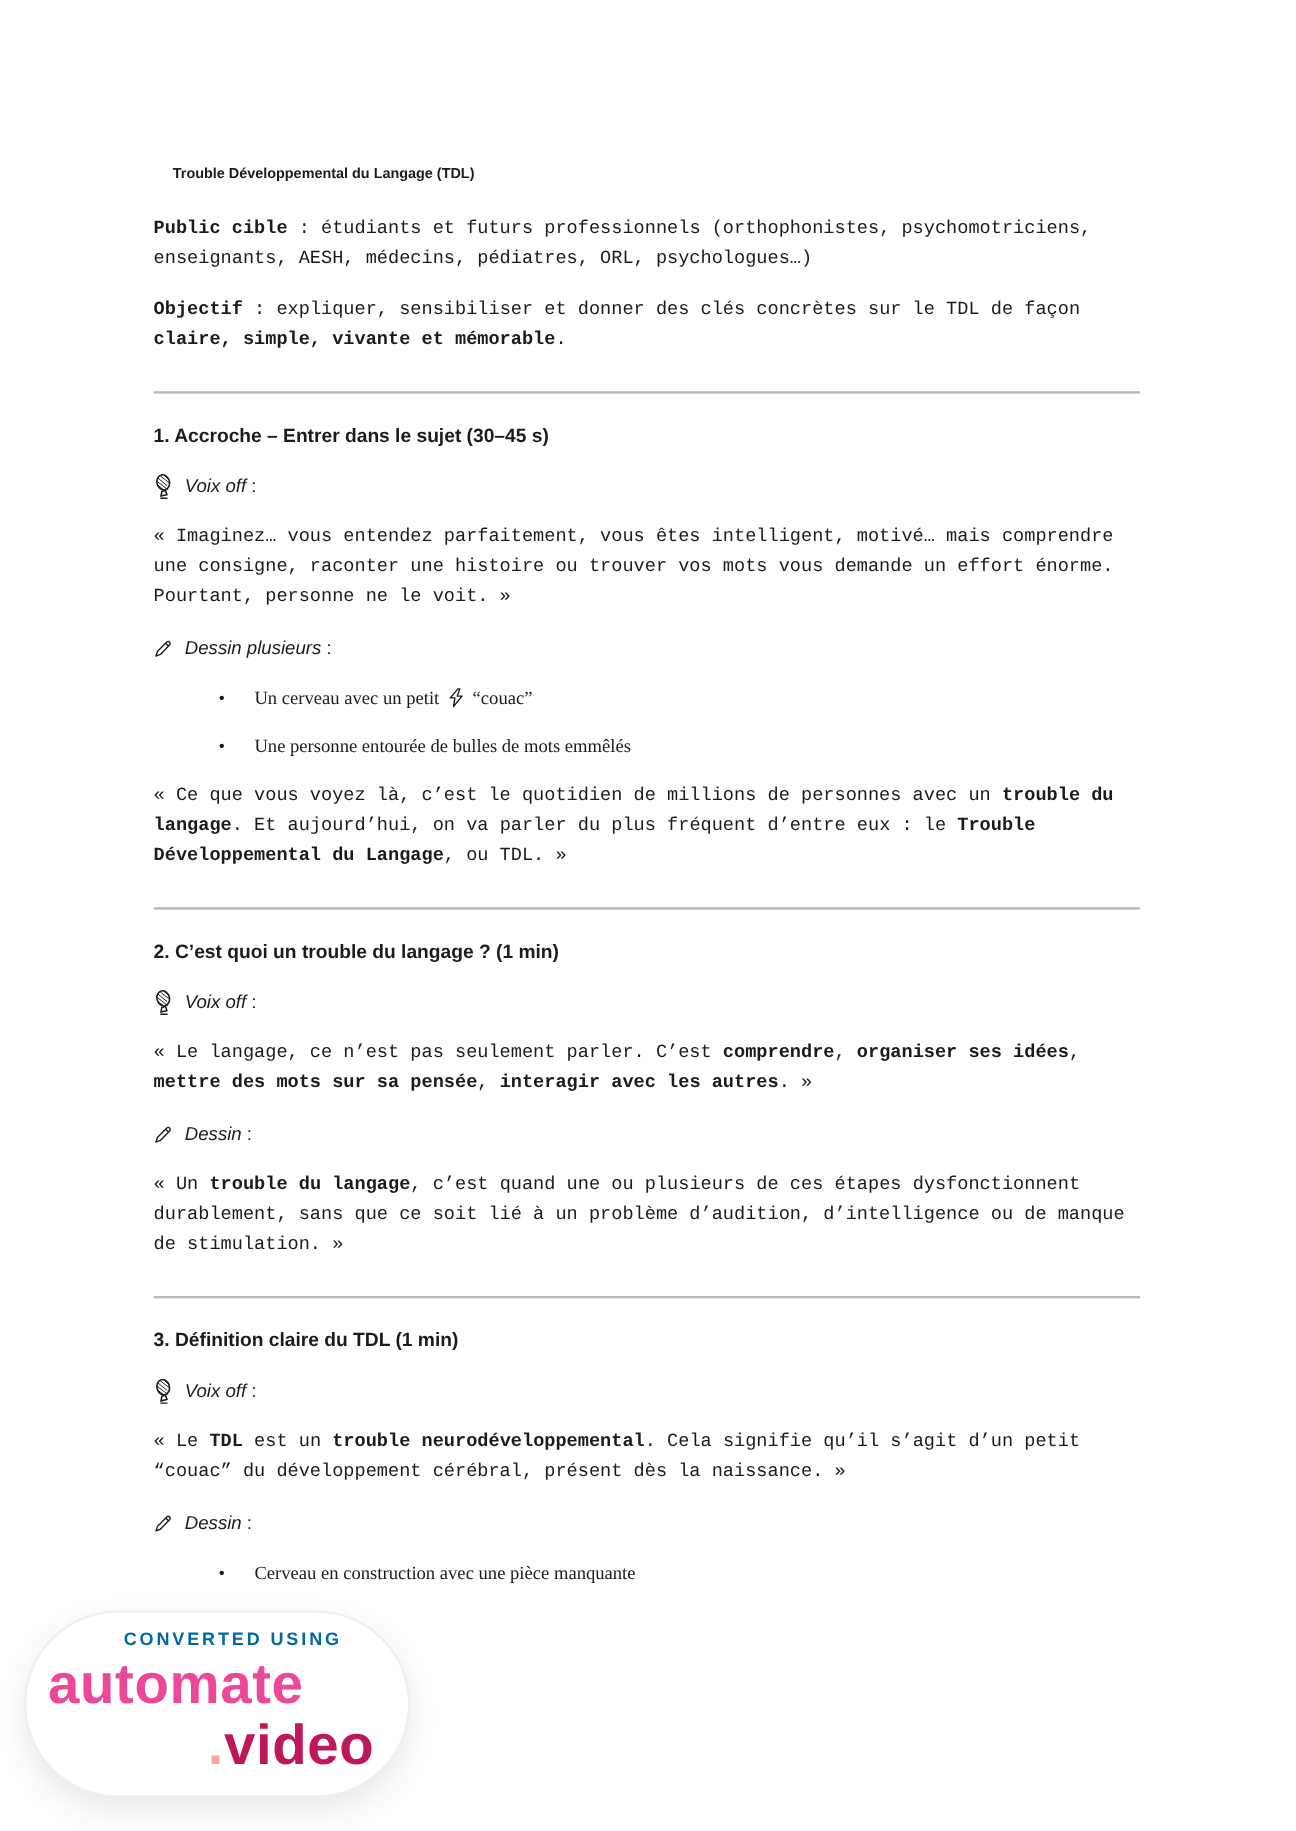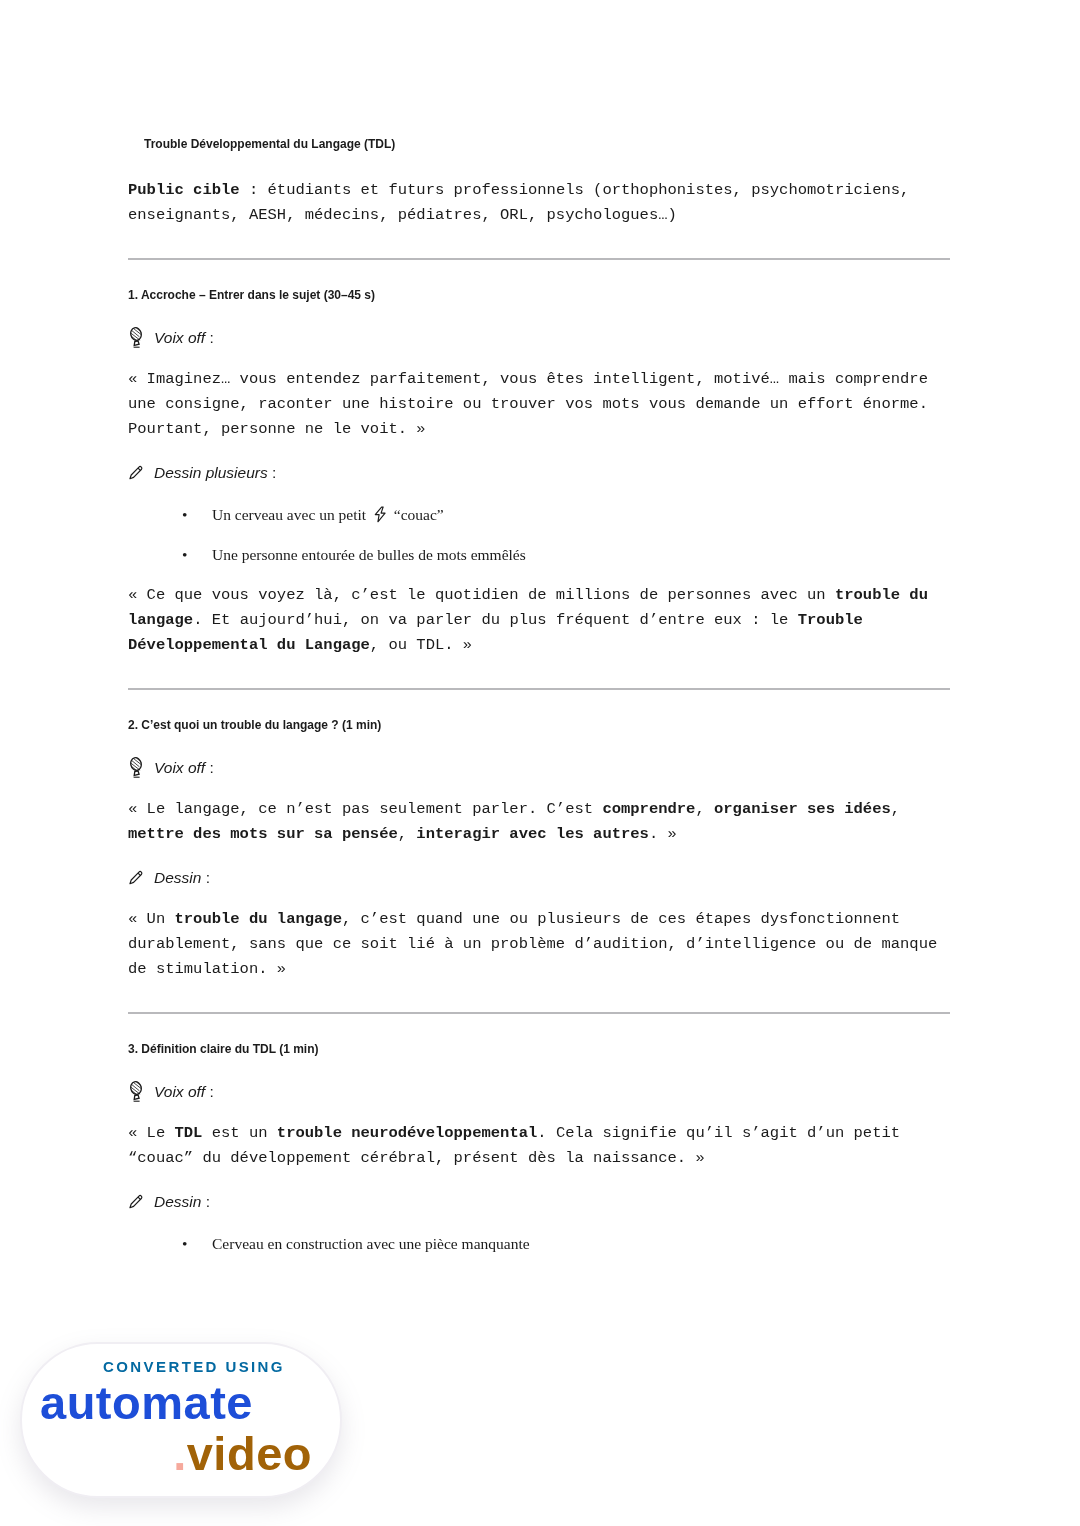--- a/index.html
+++ b/index.html
@@ -20,21 +20,21 @@
     font-size: 15.5px;
     line-height: 25px;
   }
   h1.doc-title {
     font-size: 12px;
     font-weight: 700;
     margin: 0 16px 21px;
     line-height: 25px;
   }
   h2.sec-heading {
-    font-size: 12px;
+    font-size: 16px;
     font-weight: 700;
     margin: 0 0 17px;
     line-height: 25px;
   }
   p.para { margin: 0 0 18px; font-family: Liberation Mono, monospace; }
   .b { font-weight: 700; }
   .i { font-style: italic; }
   .label-row {
     display: flex;
     align-items: center;
@@ -103,30 +103,31 @@
     letter-spacing: 0.5px;
   }
 </style>
 </head>
 <body>
 
 <div class="page">
 
   <div class="watermark">
     <div class="wm-converted" style="color: #0369a1;">CONVERTED USING</div>
-    <div class="wm-brand-line1" style="color: #1d4ed8;">automate</div>
+    <div class="wm-brand-line1" style="color: #ec4899;">automate</div>
     <div class="wm-brand-line2">
-      <span style="color: rgb(246, 169, 156);">.</span><span style="color: #a16207;">video</span>
+      <span style="color: rgb(246, 169, 156);">.</span><span style="color: #be185d;">video</span>
     </div>
   </div>
 
   <div class="doc">
 
     <h1 class="doc-title">Trouble Développemental du Langage (TDL)</h1>
     <p class="para"><span class="b">Public cible</span><span> : étudiants et futurs professionnels (orthophonistes, psychomotriciens, enseignants, AESH, médecins, pédiatres, ORL, psychologues…)</span></p>
+    <p class="para"><span class="b">Objectif</span><span> : expliquer, sensibiliser et donner des clés concrètes sur le TDL de façon </span><span class="b">claire, simple, vivante et mémorable</span><span>.</span></p>
 
     <hr class="divider">
 
     <section>
       <h2 class="sec-heading">1. Accroche – Entrer dans le sujet (30–45 s)</h2>
 
       <div class="label-row">
         <span class="icon">
           <svg width="16" height="21" viewBox="0 0 16 21" aria-hidden="true">
             <g fill="none" stroke="#1b1b1b" stroke-width="1.3">

